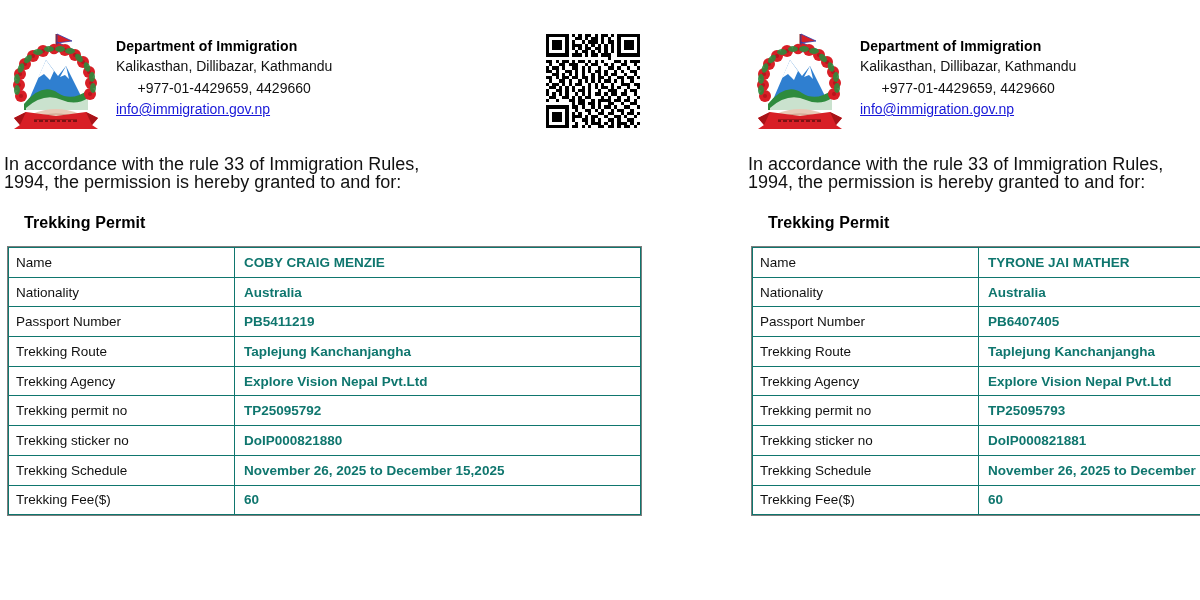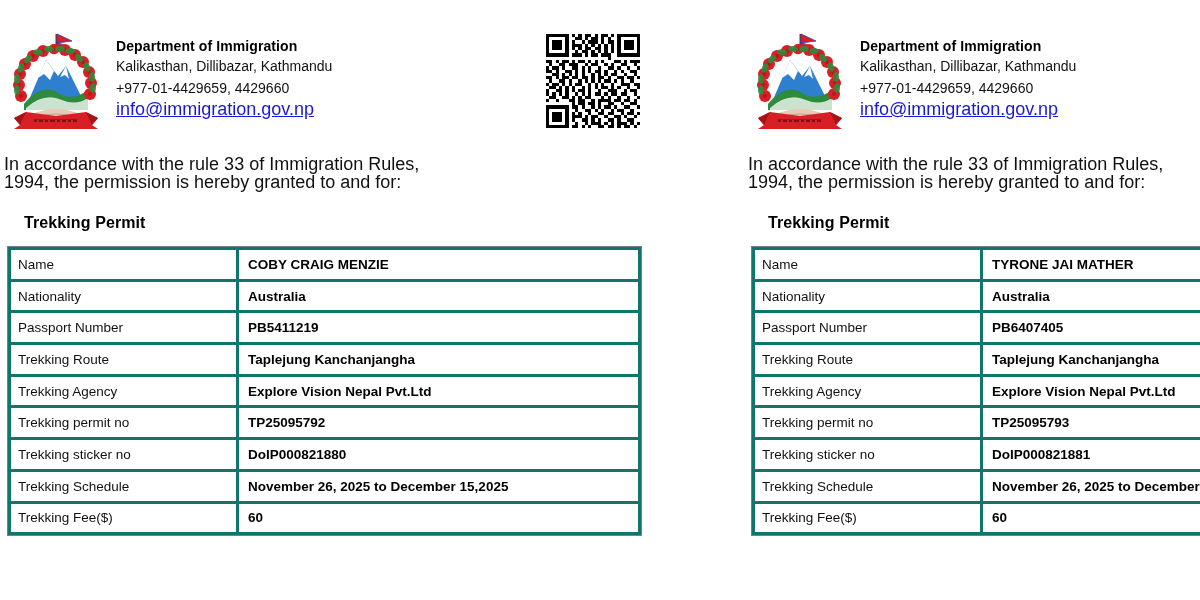--- a/index.html
+++ b/index.html
@@ -14,39 +14,39 @@
   .panel{position:absolute;top:0;width:744px;height:600px;}
   .panel-left{left:0;}
   .panel-right{left:744px;}
 
   .header{position:absolute;left:8px;top:30px;height:104px;display:flex;align-items:flex-start;}
   .emblem{width:96px;height:100px;flex:0 0 96px;}
   .emblem svg{display:block;width:96px;height:100px;}
 
   .org{margin-left:12px;padding-top:6px;}
   .org-name{font-size:14px;font-weight:bold;line-height:20px;letter-spacing:.1px;}
-  .org-line{font-size:14px;line-height:21.5px;color:#111;}
-  .org-mail{font-size:18px;line-height:21.5px;color:#1818d8;display:inline-block;}
+  .org-line{font-size:14px;line-height:21.5px;color:#111;text-align:center;}
+  .org-mail{font-size:14px;line-height:21.5px;color:#1818d8;display:inline-block;}
 
   .qr{position:absolute;left:546px;top:34px;width:94px;height:94px;}
   .qr svg{display:block;width:94px;height:94px;}
 
   .rule-text{position:absolute;left:4px;top:155px;width:520px;font-size:18px;line-height:18px;color:#111;}
   .rule-text div{white-space:nowrap;}
 
   .permit-title{position:absolute;left:4px;top:214px;font-size:16px;font-weight:bold;letter-spacing:.1px;margin-left:20px;}
 
   .permit-table{position:absolute;left:8px;top:247px;width:633px;border-collapse:collapse;table-layout:fixed;}
   .permit-table td{
-    border:3px solid #0f766e;
+    border:1px solid #0f766e;
     height:28.7px;padding:0 0 0 7px;font-size:13.5px;vertical-align:middle;
     white-space:nowrap;overflow:hidden;
   }
   .permit-table td.lbl{width:218px;font-weight:normal;color:#111;}
-  .permit-table td.val{font-weight:bold;padding-left:9px;color:#000000;}
+  .permit-table td.val{font-weight:bold;padding-left:9px;color:#0f766e;}
   
   .permit-table{box-shadow:0 0 0 1px #7d7d7d;}
 </style>
 </head>
 <body>
 
 <div class="page">
 
   <div class="panel panel-left">
 

